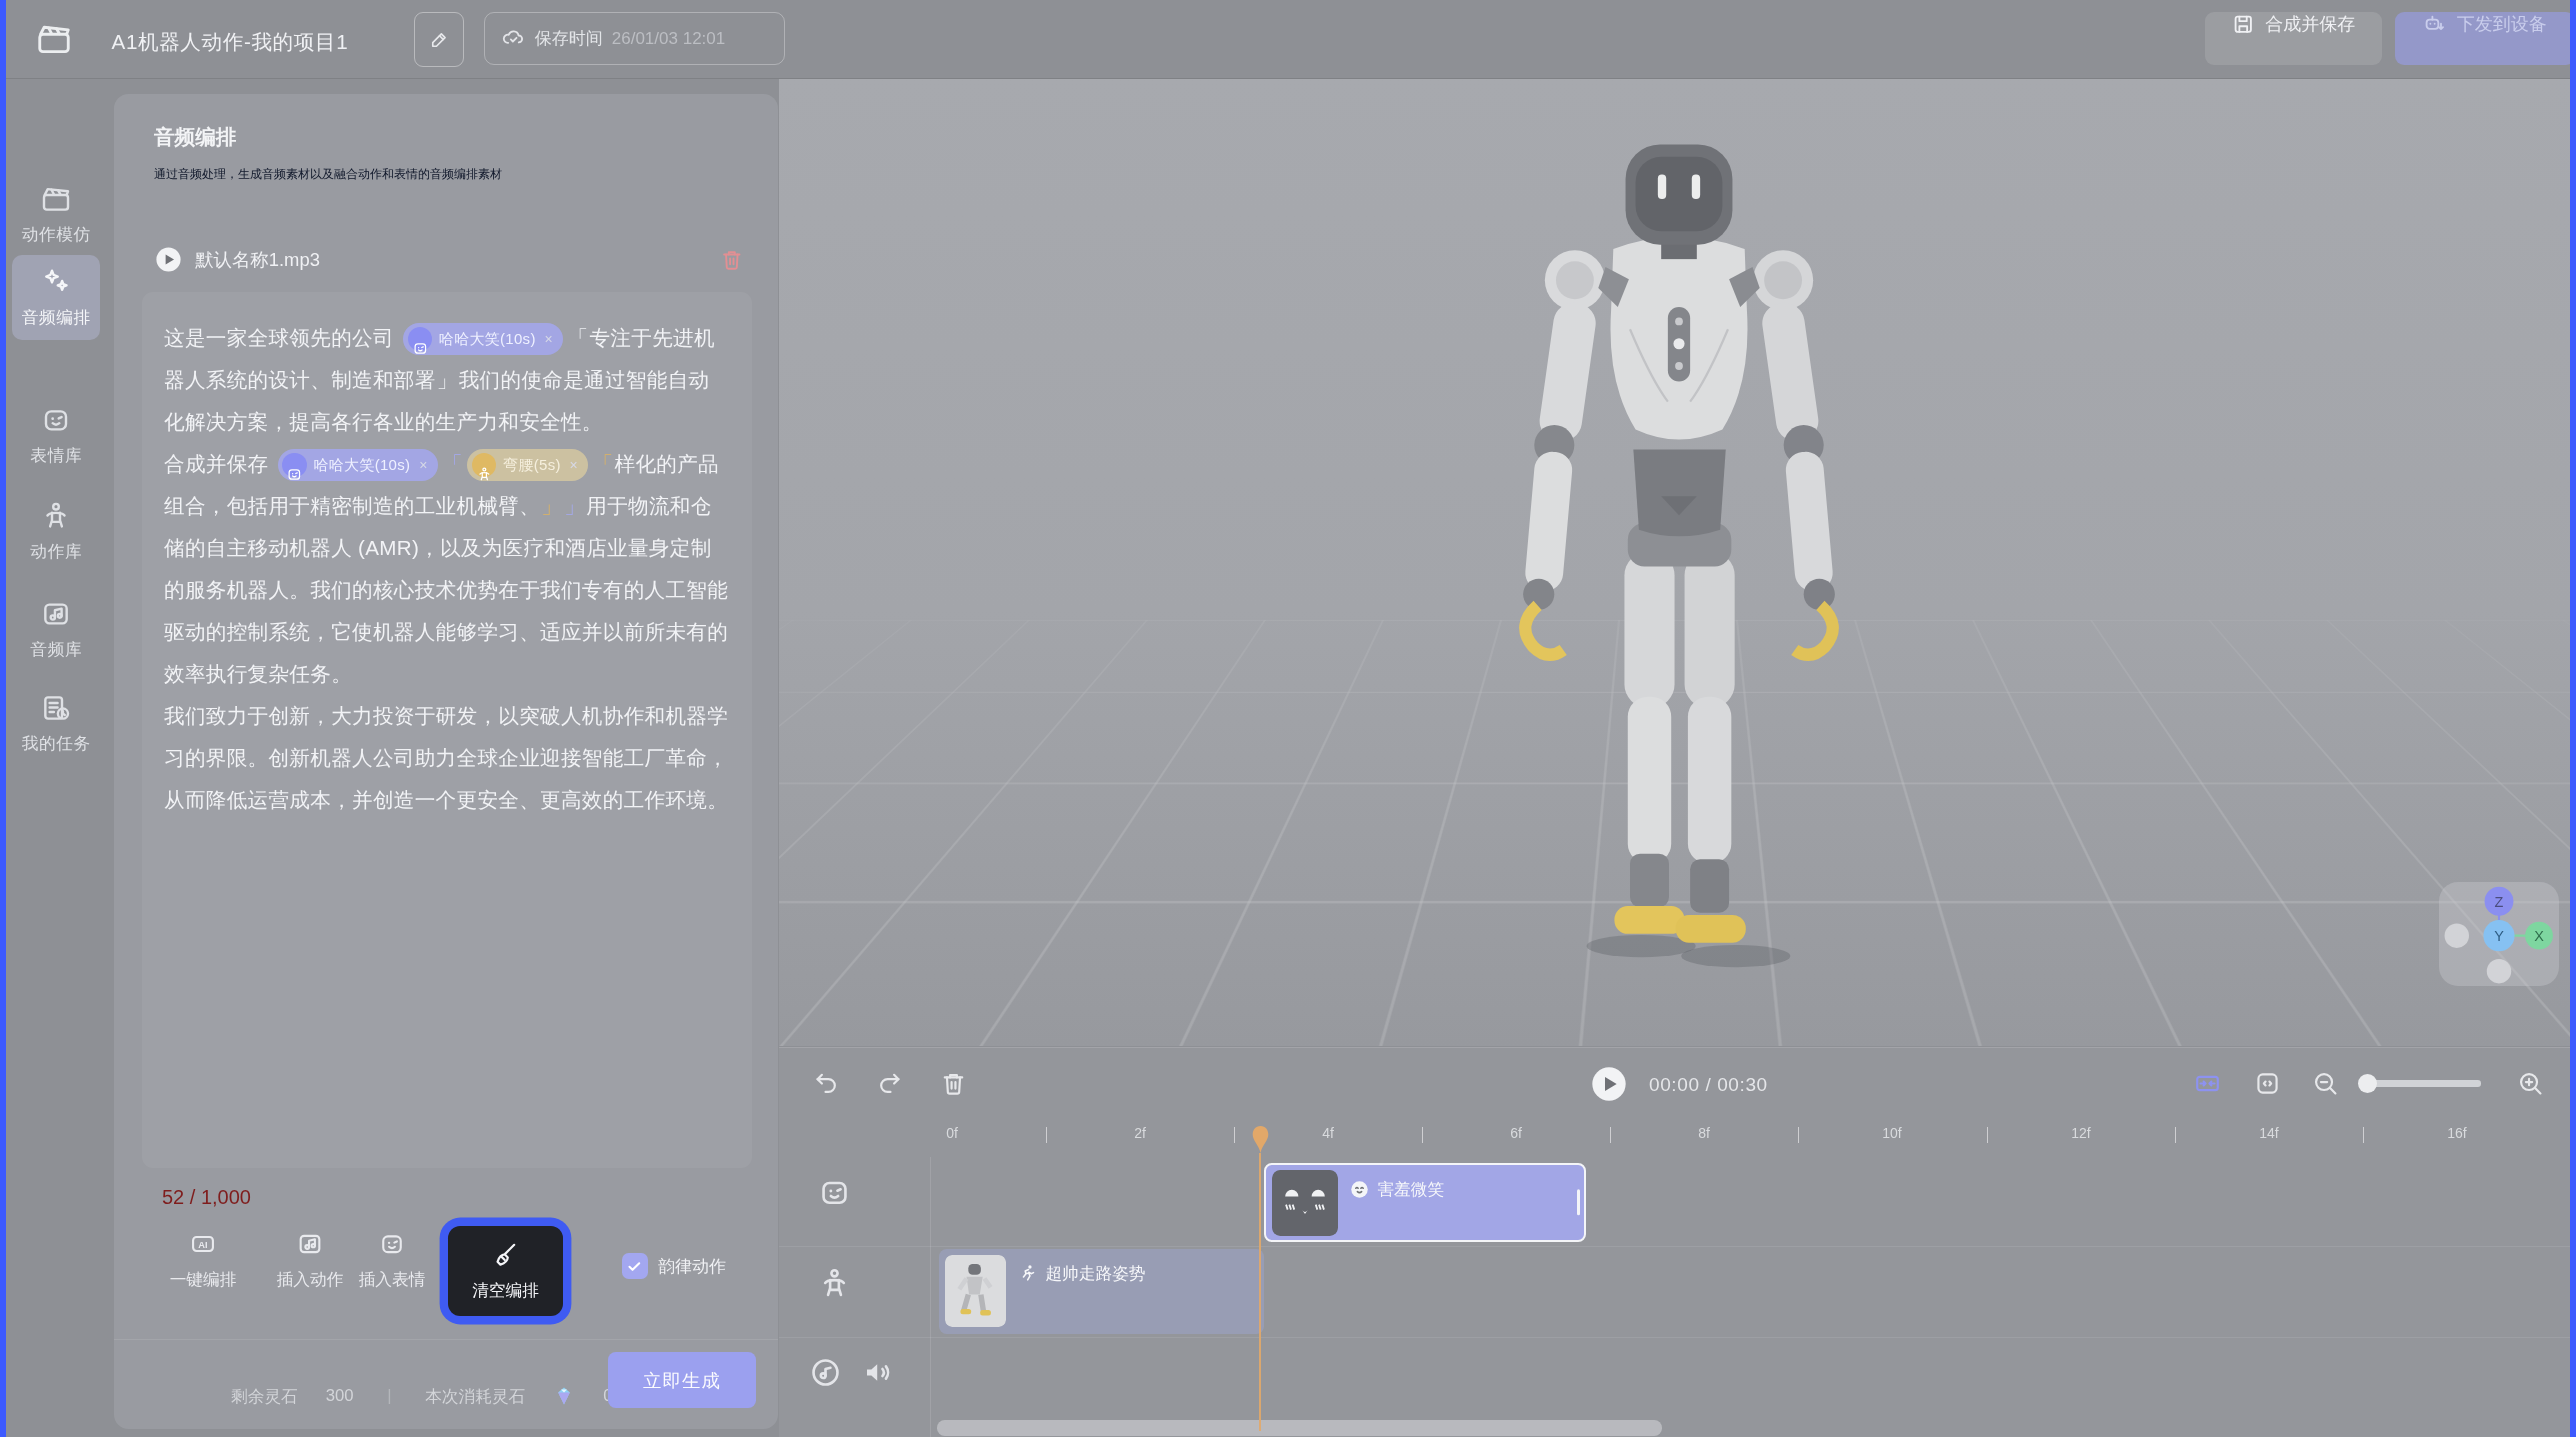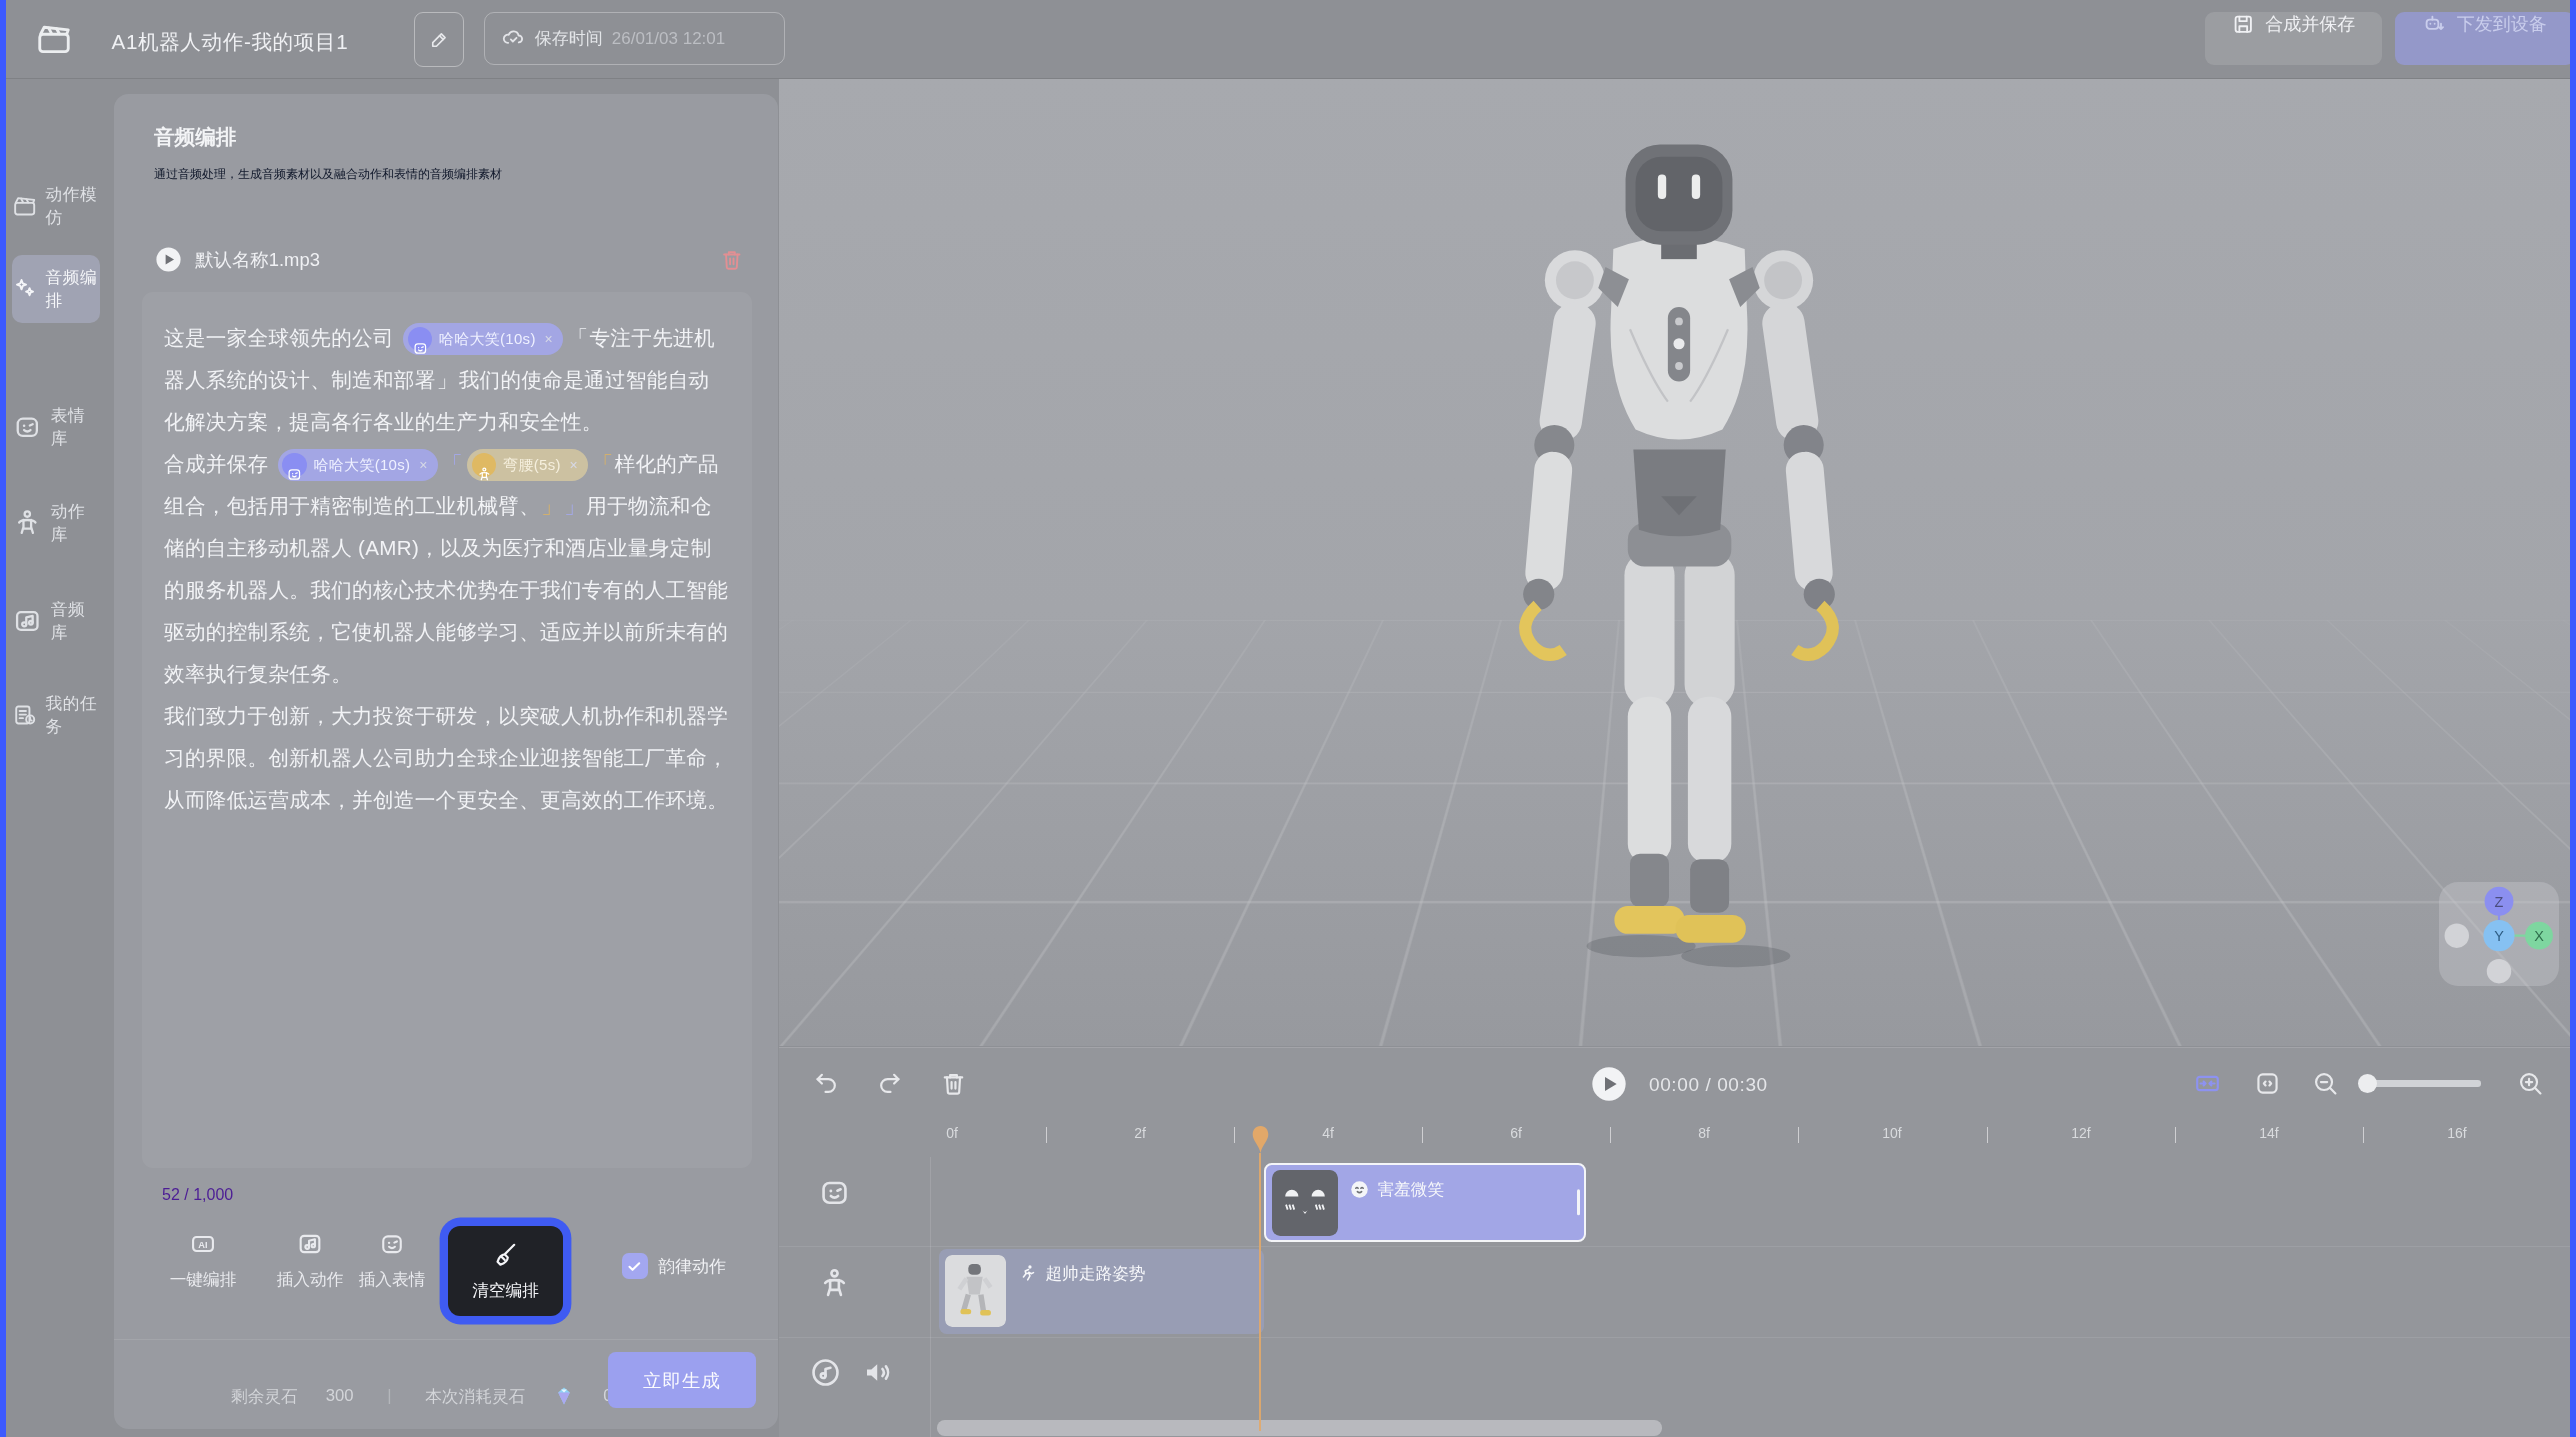--- a/index.html
+++ b/index.html
@@ -23,21 +23,21 @@
   .save-label{font-size:17px;color:#e3e5e8;}
   .save-time{font-size:17px;color:#bcbec3;}
   .tb-btn{position:absolute;top:12.2px;height:53px;border-radius:9px;display:flex;
           justify-content:center;gap:10px;font-size:18px;box-sizing:border-box;}
   .tb-btn .ic{width:24.5px;height:24.5px;}
   .btn-synth{left:2199px;width:177px;background:rgba(255,255,255,.12);color:#f0f1f4;}
   .btn-deploy{left:2389px;width:180px;background:rgba(151,157,232,.62);color:#c9cdec;}
 
   
   .sidebar{position:absolute;left:5.6px;top:78px;width:101px;bottom:0;background:#8e9095;}
-  .side-item{position:absolute;left:6.7px;width:88px;display:flex;flex-direction:row;align-items:center;
+  .side-item{position:absolute;left:6.7px;width:88px;display:flex;flex-direction:column;align-items:center;
              gap:7.8px;padding:11px 0;border-radius:10px;color:#dfe1e5;}
   .side-item.active{background:rgba(196,199,238,.34);color:#f5f6f9;}
   .side-ic{width:32px;height:32px;}
   .side-label{font-size:16.7px;letter-spacing:0.6px;}
 
   
   .panel{position:absolute;left:114px;top:94px;width:664px;height:1335px;background:#999ba1;
          border-radius:14.5px;overflow:hidden;}
   .panel-title{position:absolute;left:40px;top:29px;font-size:20.6px;font-weight:bold;color:#f3f4f6;}
   .panel-sub{position:absolute;left:40px;top:72px;width:590px;font-size:12px;color:#0f172a;}
@@ -54,21 +54,21 @@
   .pill .pic .ic{width:16.7px;height:16.7px;color:#fff;}
   .pill .px{color:#d6d8e6;font-size:14px;margin-left:2.2px;}
   .pill-expr{background:rgba(163,167,238,.85);color:#eef0ff;}
   .pill-expr .pic{background:#8a8ef2;}
   .pill-action{background:rgba(215,201,160,.80);color:#f5efdd;}
   .pill-action .pic{background:#dfb963;}
   .bracket{font-size:20.6px;margin:0 1.1px;}
   .bk-expr{color:#a5a9f4;}
   .bk-action{color:#e0b45f;}
   .bk-plain{color:#eceef2;}
-  .char-count{position:absolute;left:48px;top:1092px;font-size:16px;color:#4c1d95;}
+  .char-count{position:absolute;left:48px;top:1092px;font-size:20px;color:#7f1d1d;}
   .tools{position:absolute;left:0;top:1136px;width:100%;height:100px;}
   .tool-btn{position:absolute;width:100px;display:flex;flex-direction:column;align-items:center;gap:10px;color:#e9eaee;}
   .tool-btn .ic{width:28px;height:28px;}
   .tool-label{font-size:16.7px;}
   .clear-btn{position:absolute;left:334px;top:-4.5px;width:115px;height:90px;background:#202227;border-radius:12.2px;
              box-shadow:0 0 0 8.4px #3f5bf2;display:flex;flex-direction:column;align-items:center;
              justify-content:center;gap:11px;color:#f4f5f8;z-index:6;}
   .clear-btn .ic{width:29px;height:29px;}
   .checkbox{position:absolute;left:508px;top:23.4px;width:25.6px;height:25.6px;border-radius:6.7px;background:#a3a7f0;
             display:flex;align-items:center;justify-content:center;}

